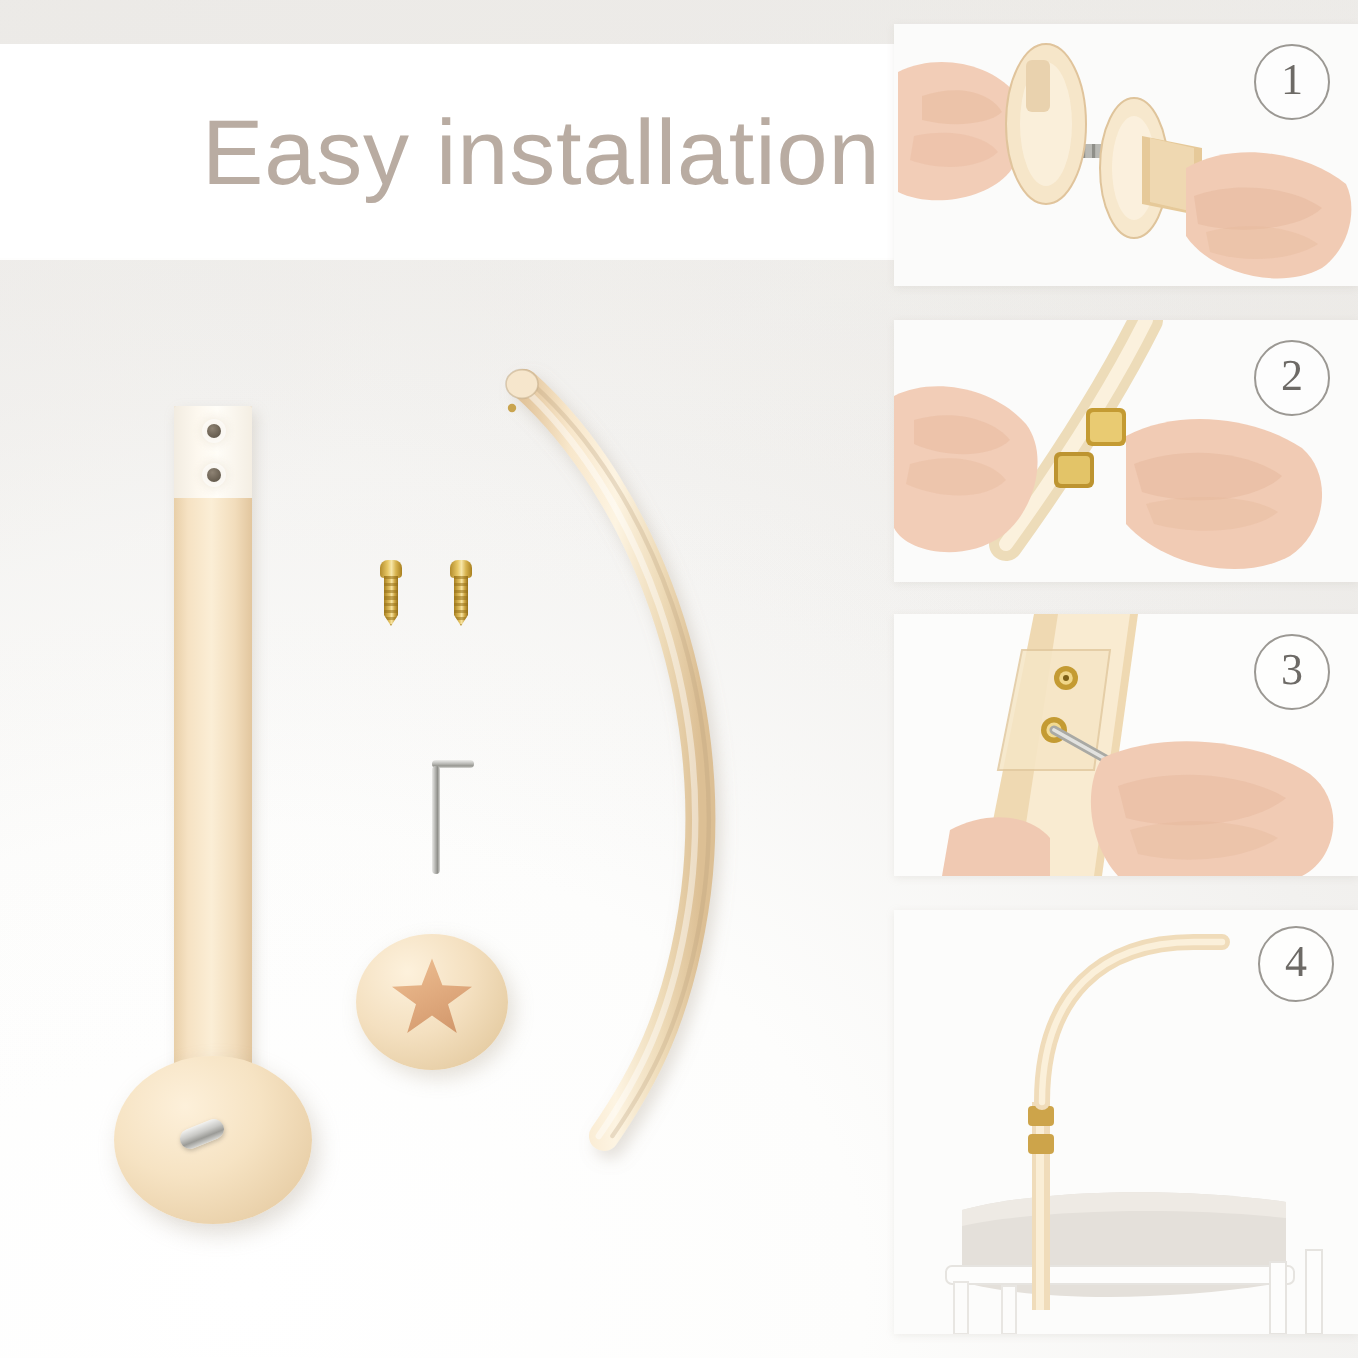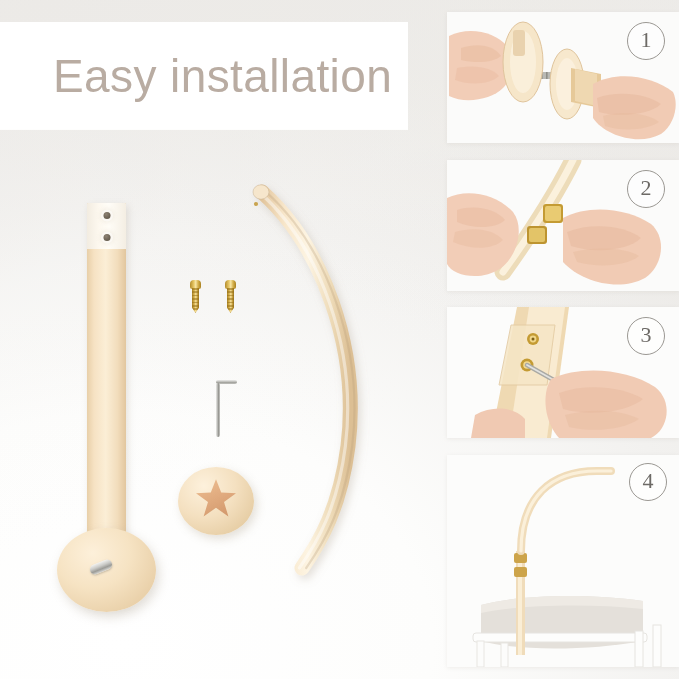--- a/index.html
+++ b/index.html
@@ -22,20 +22,21 @@
       linear-gradient(200deg, rgba(232,230,226,.55) 0%, rgba(255,255,255,0) 45%);
     pointer-events:none;
   }
 
   
   .title-banner{
     position:absolute;left:0;top:22px;width:408px;height:107px;
     background:#ffffff;
     display:flex;align-items:center;
     box-shadow:0 1px 0 rgba(255,255,255,.9);
+    padding-left:48px;
   }
   .title-text{
     margin-left:53px;
     font-family:"Liberation Sans", sans-serif;
     font-size:46px;
     font-weight:400;
     letter-spacing:.4px;
     color:#b9aca2;
     line-height:1;
     white-space:nowrap;

